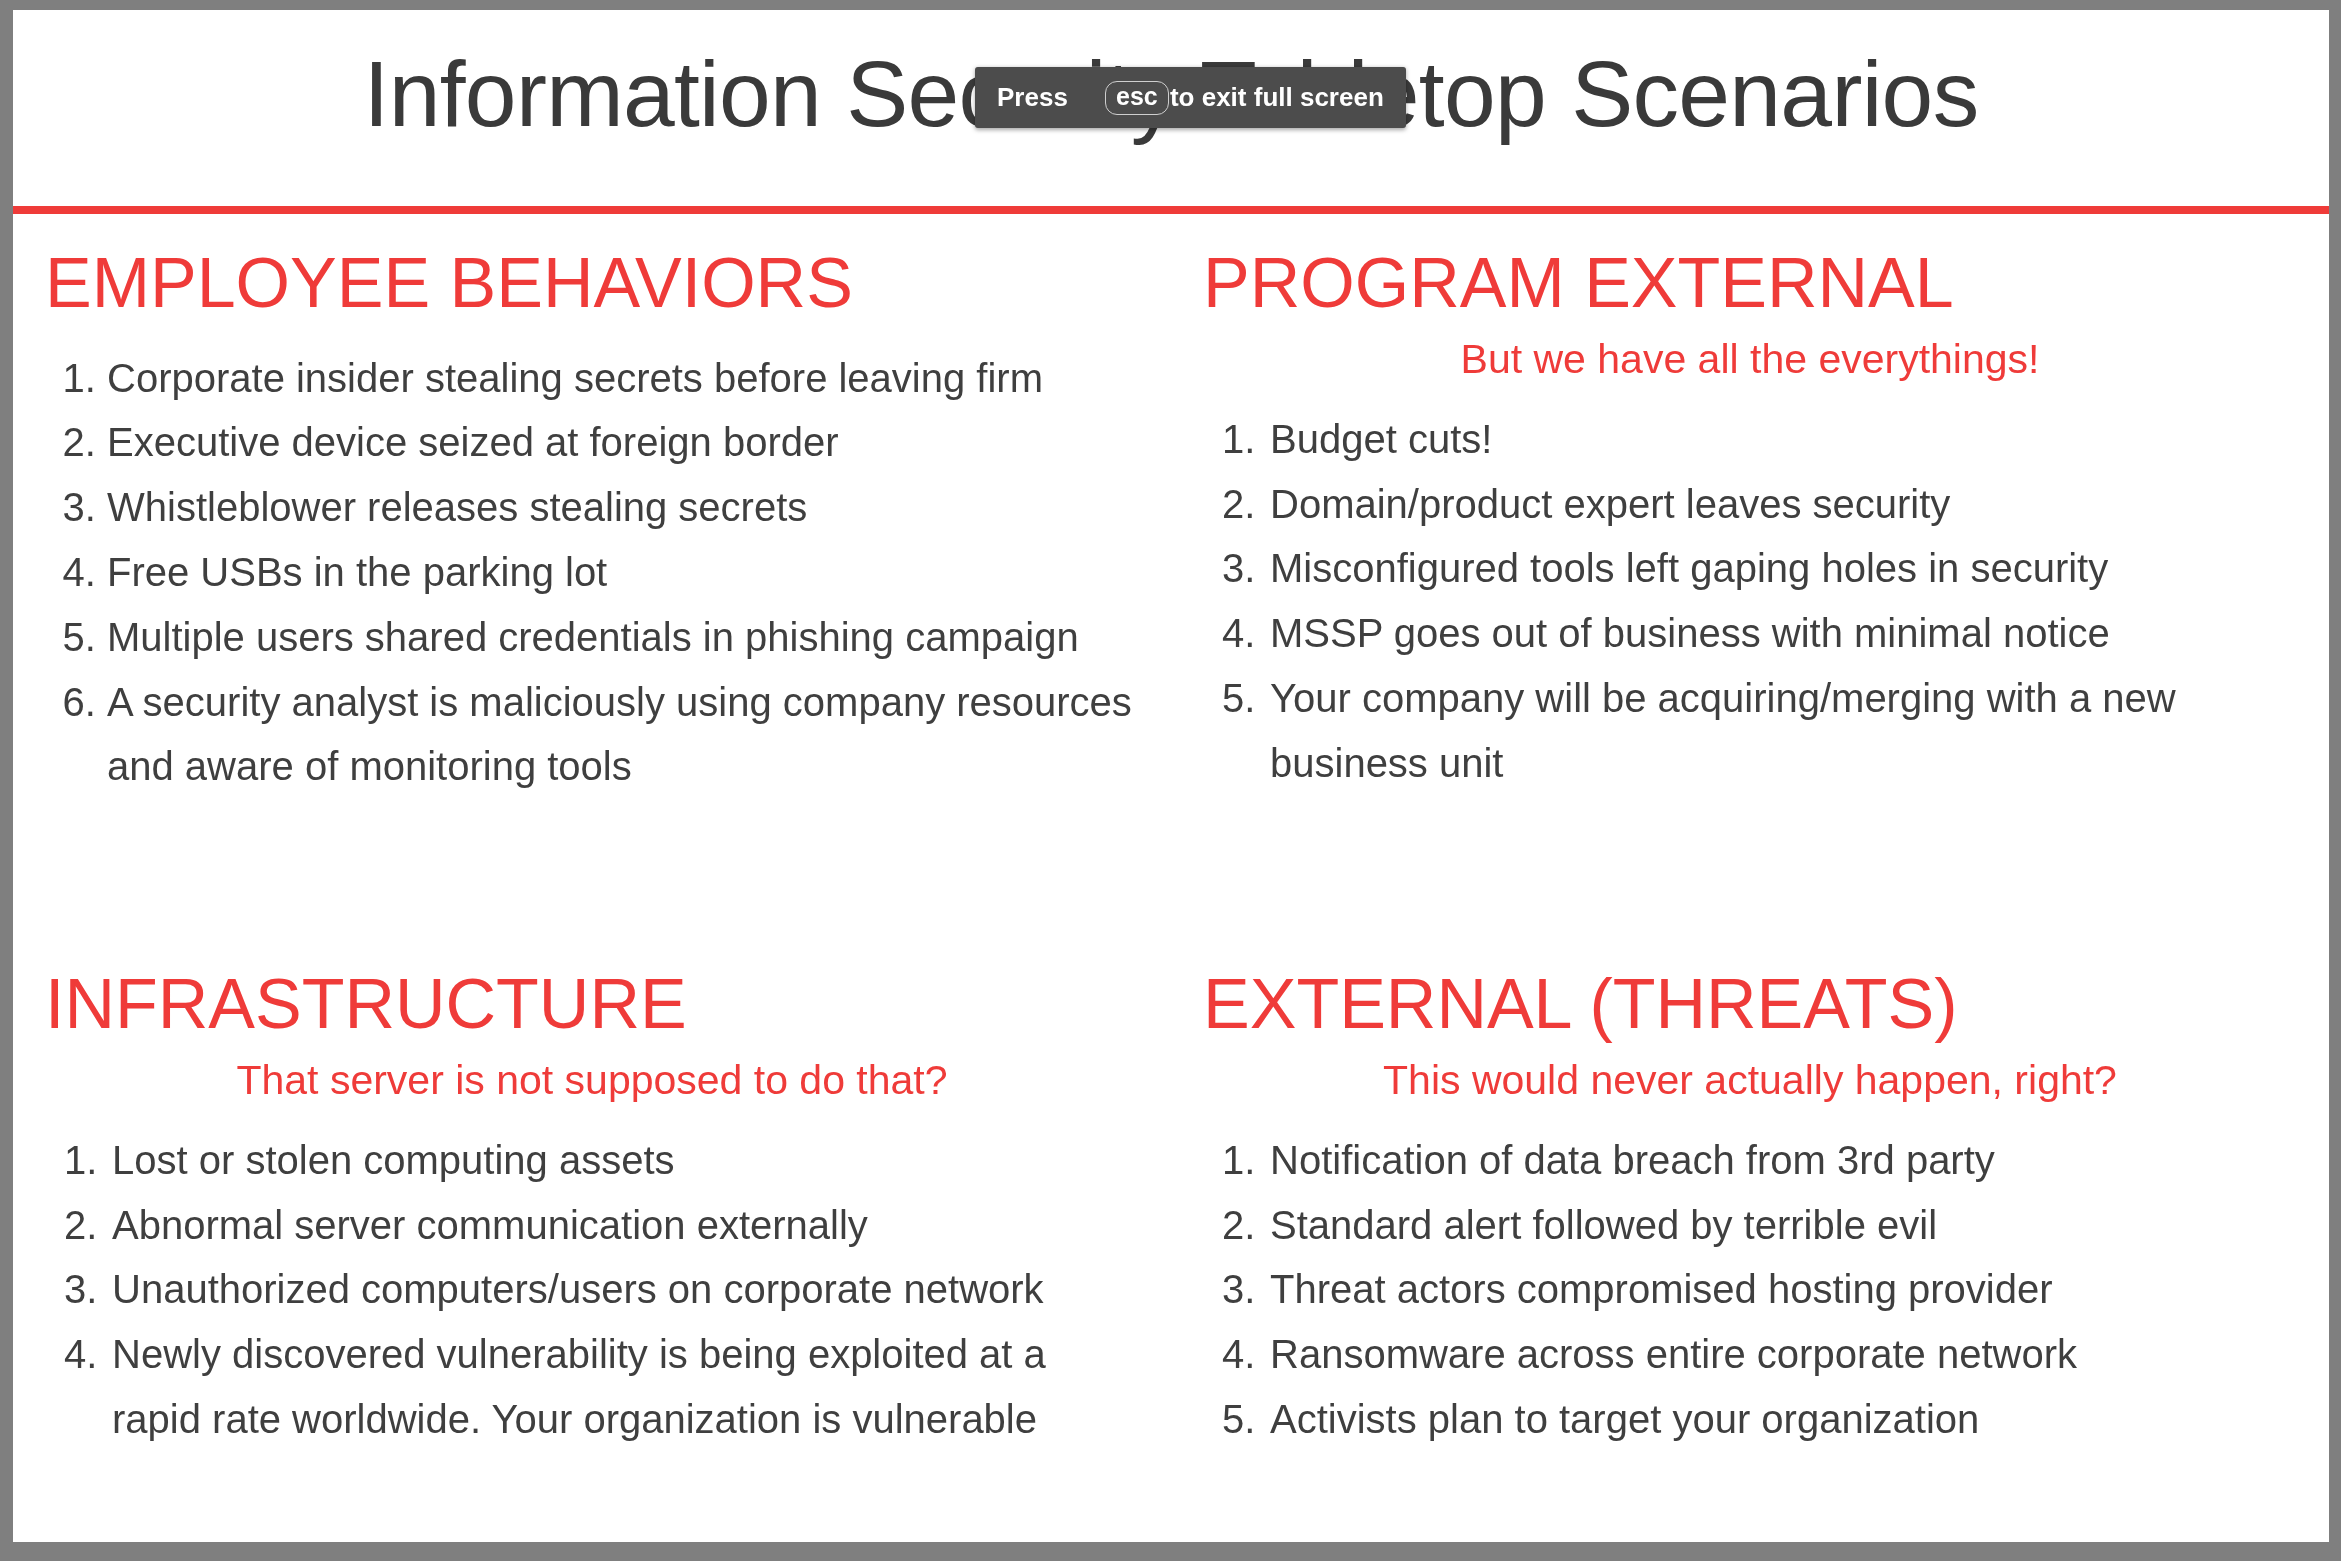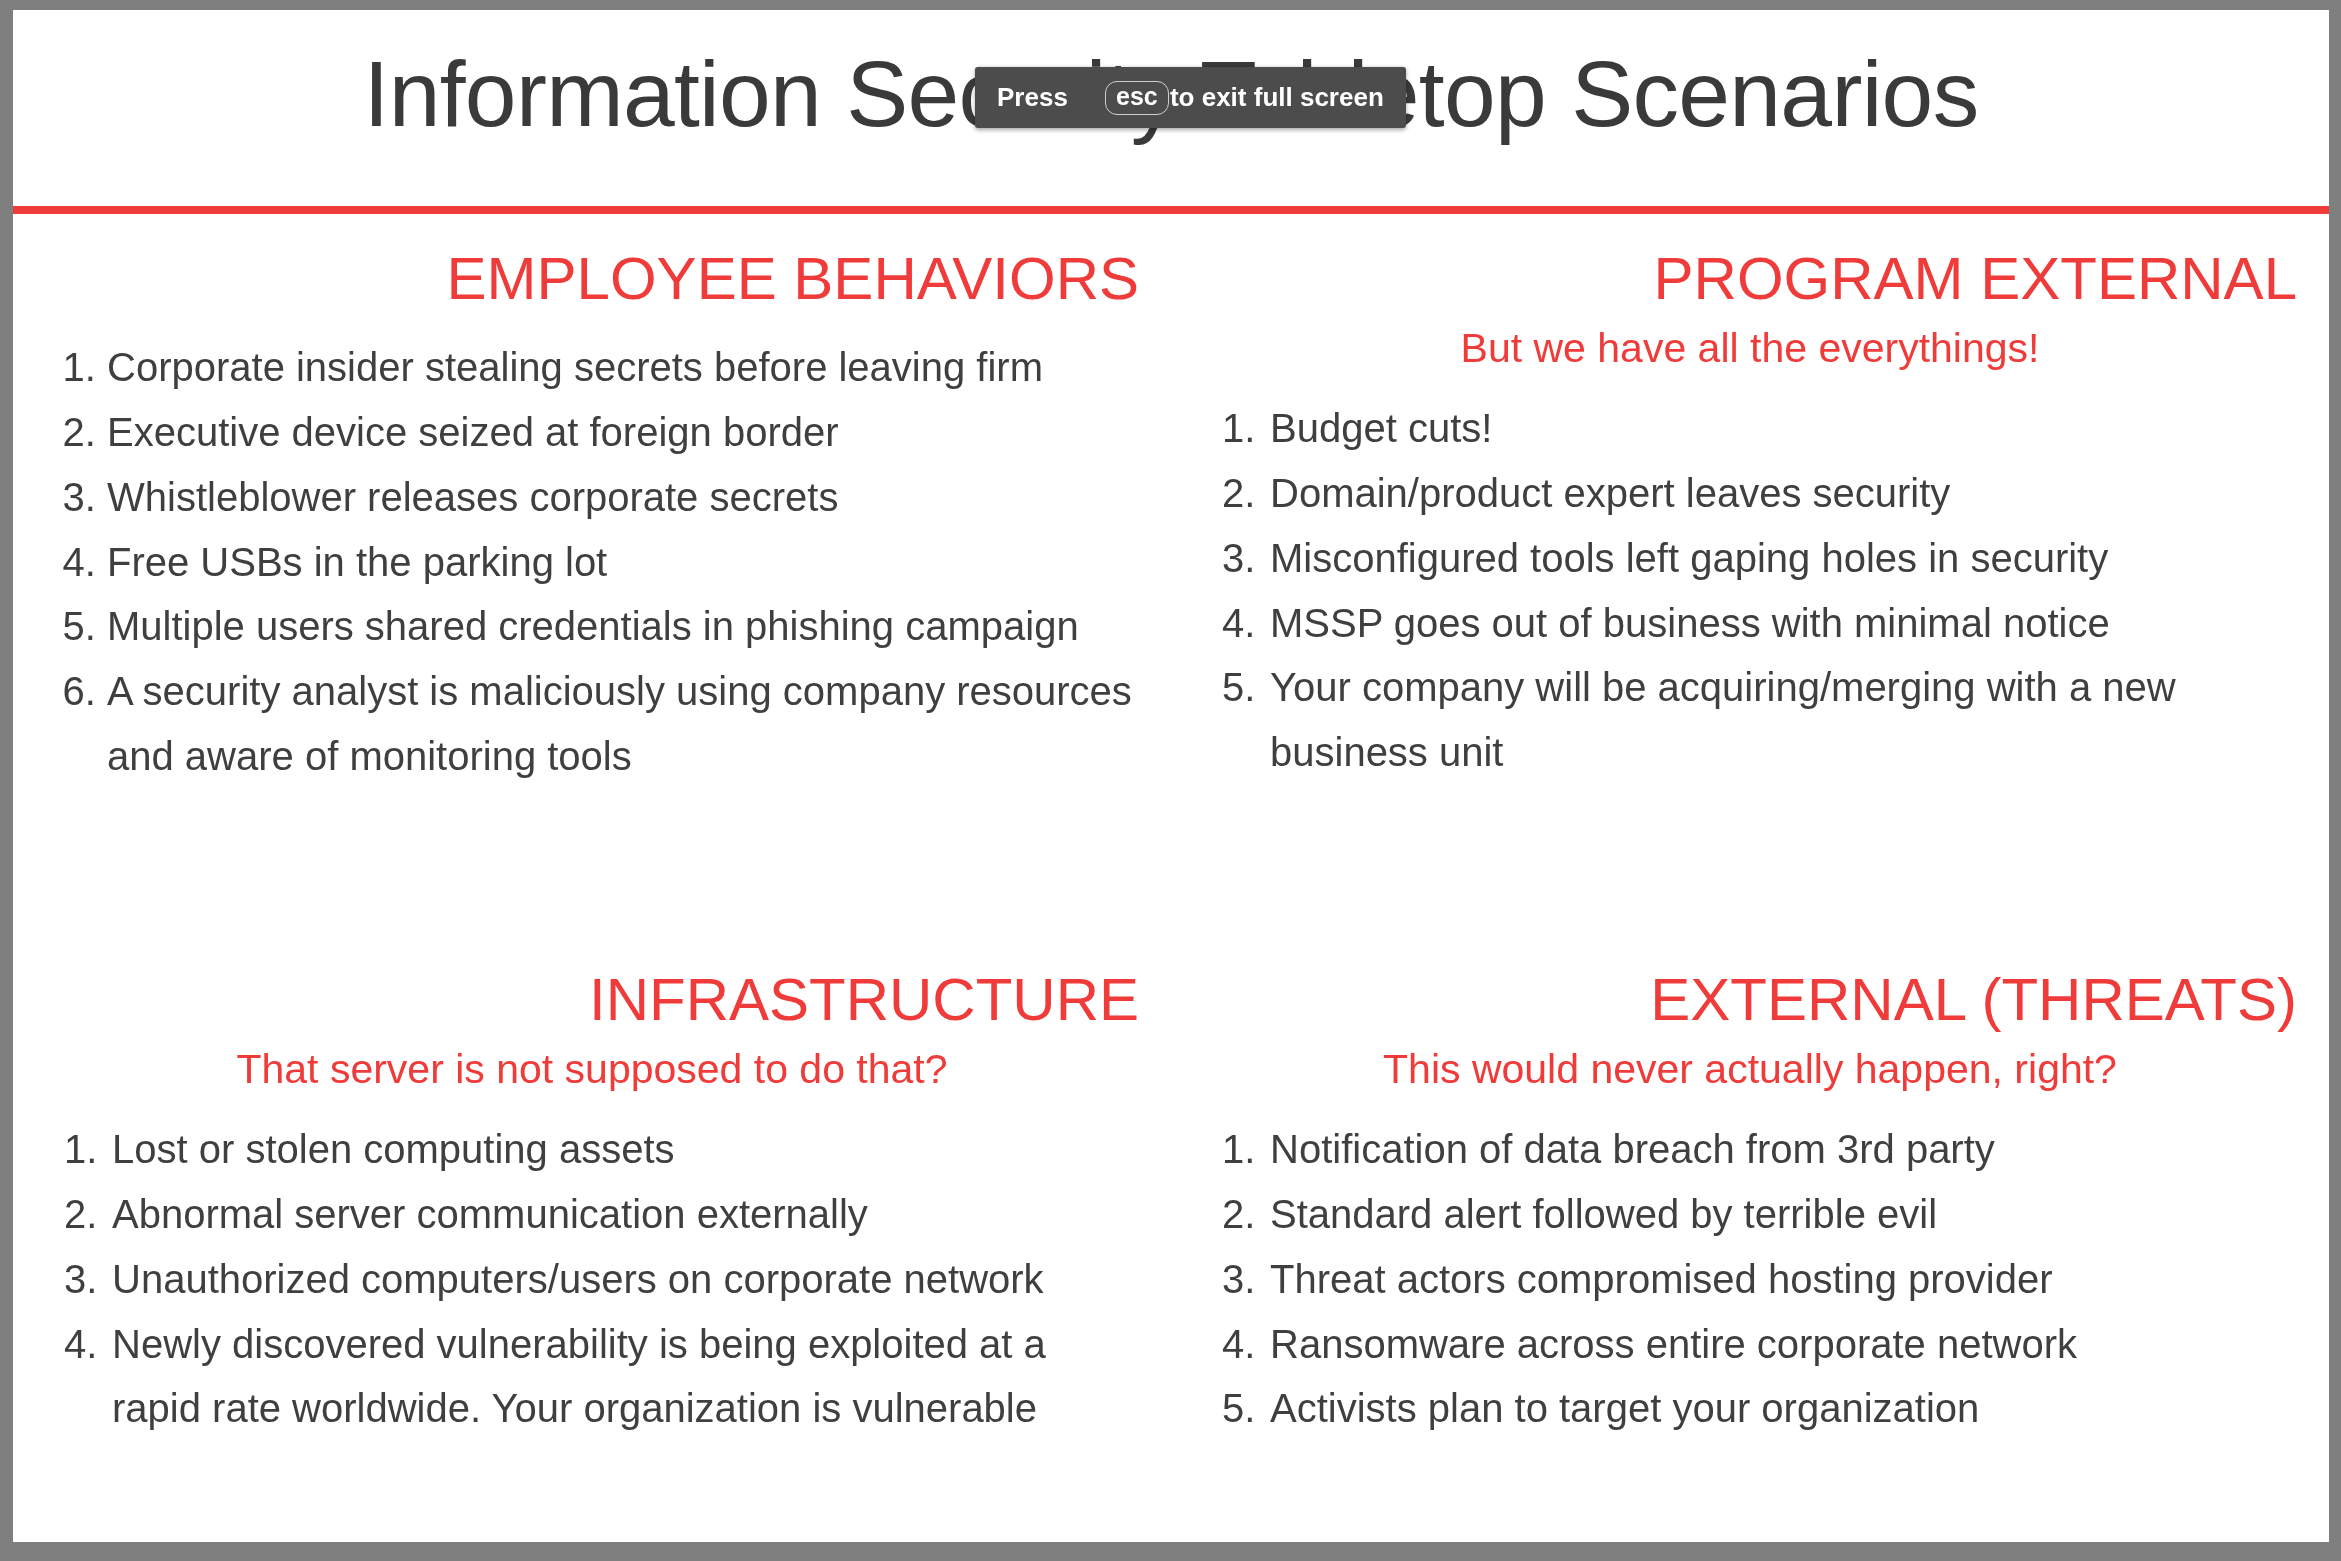--- a/index.html
+++ b/index.html
@@ -104,24 +104,24 @@
     width: 1158px;
     box-sizing: border-box;
     padding: 0 32px;
   }
   .quad-tl { left: 0;     top: 19px; }
   .quad-tr { left: 1158px; top: 19px; }
   .quad-bl { left: 0;     top: 740px; }
   .quad-br { left: 1158px; top: 740px; }
 
   .quad-head {
-    text-align: right;
+    text-align: left;
     color: #ef3b39;
     font-weight: 300;
-    font-size: 60px;
+    font-size: 70px;
     letter-spacing: 0px;
     line-height: 1.05;
     white-space: nowrap;
   }
   .quad-sub {
     text-align: center;
     color: #ef3b39;
     font-weight: 400;
     font-size: 41px;
     margin-top: 16px;
@@ -176,21 +176,21 @@
       <span>to exit full screen</span>
     </div>
 
     <div class="grid">
 
       <div class="quad quad-tl">
         <div class="quad-head">EMPLOYEE BEHAVIORS</div>
         <ol class="items">
           <li>Corporate insider stealing secrets before leaving firm</li>
           <li>Executive device seized at foreign border</li>
-          <li>Whistleblower releases corporate secrets</li>
+          <li>Whistleblower releases stealing secrets</li>
           <li>Free USBs in the parking lot</li>
           <li>Multiple users shared credentials in phishing campaign</li>
           <li>A security analyst is maliciously using company resources and aware of monitoring tools</li>
         </ol>
       </div>
 
       <div class="quad quad-tr">
         <div class="quad-head">PROGRAM EXTERNAL</div>
         <div class="quad-sub">But we have all the everythings!</div>
         <ol class="items">

